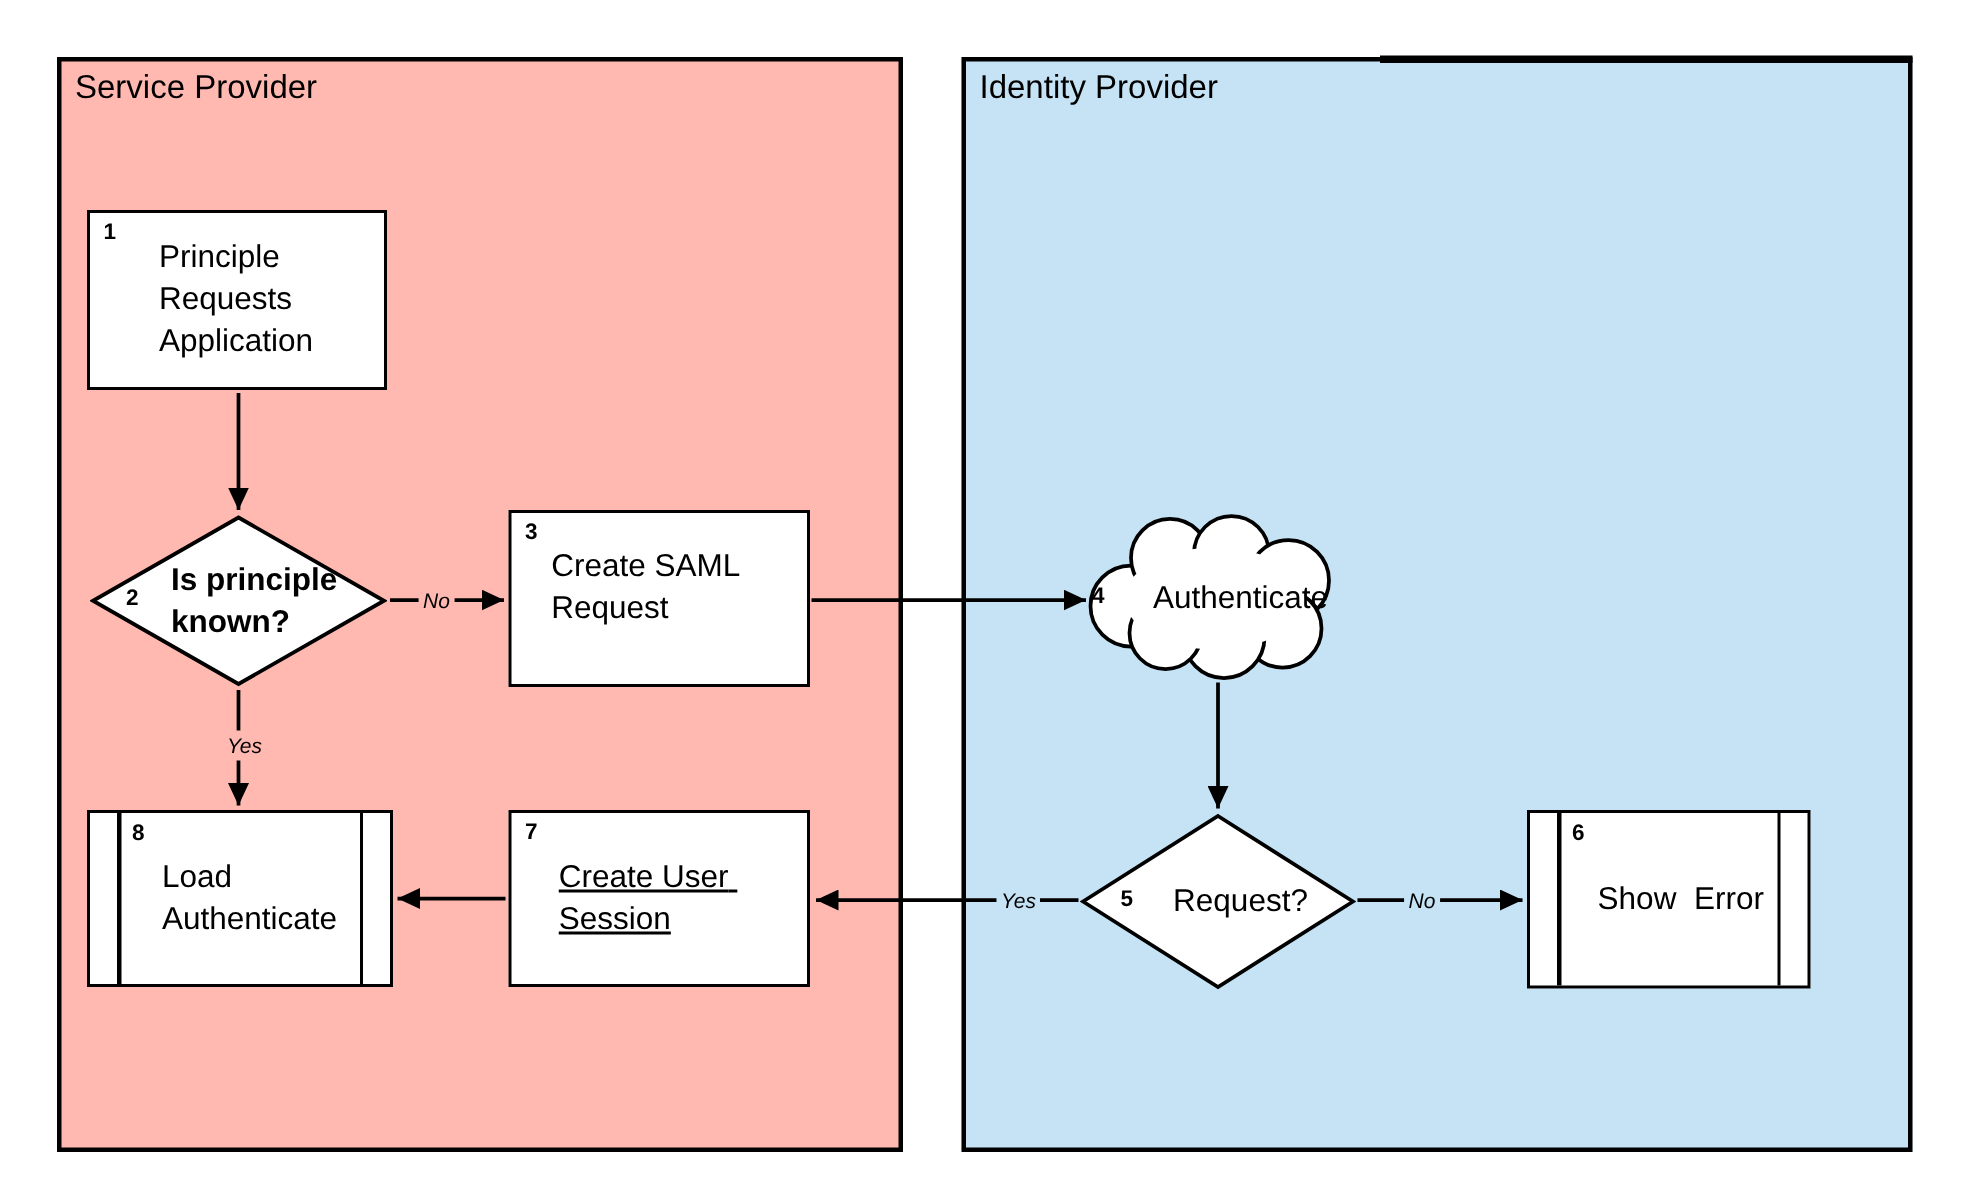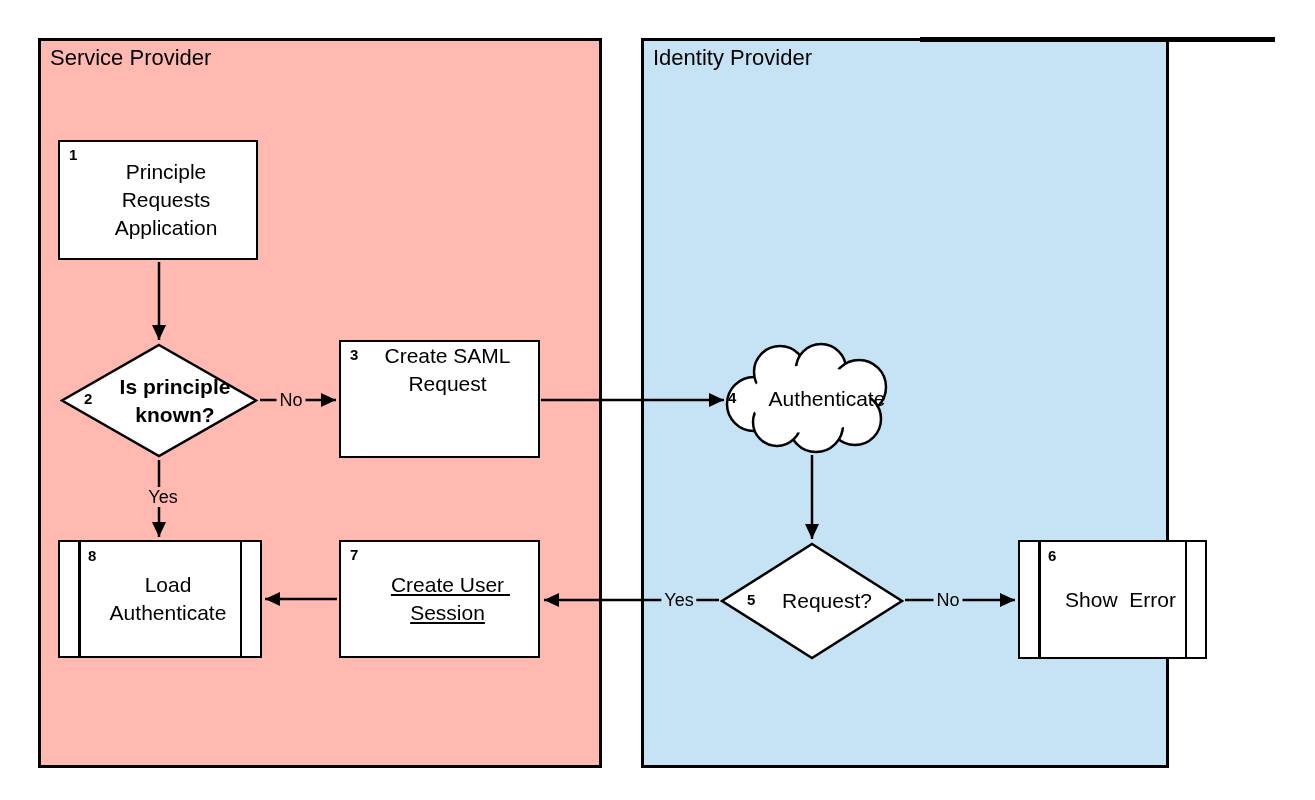--- a/index.html
+++ b/index.html
@@ -7,40 +7,40 @@
     position:relative;width:1315px;height:800px;background:#ffffff;
     font-family:"Liberation Sans",sans-serif;color:#000;overflow:hidden;
   }
   
   .lane{position:absolute;border:3px solid #000;box-sizing:border-box;z-index:0;}
   .lane-title{
     position:absolute;top:3px;left:9px;font-size:22px;line-height:28px;
     color:#000;white-space:nowrap;text-align:right;
   }
   #lane-service{left:38px;top:38px;width:564px;height:730px;background:#ffb9b1;}
-  #lane-identity{left:641px;top:38px;width:528px;height:730px;background:#c5e3f4;}
+  #lane-identity{left:641px;top:38px;width:634px;height:730px;background:#c5e3f4;}
   #lane-top-accent{position:absolute;left:920px;top:37px;width:355px;height:5px;background:#000;z-index:1;}
   
   #edges{position:absolute;left:0;top:0;width:1315px;height:800px;z-index:2;pointer-events:none;}
   #edges path{stroke:#000;stroke-width:2.5;fill:none;}
   
   .node{position:absolute;box-sizing:border-box;z-index:3;}
   .proc{background:#ffffff;border:2.5px solid #000;}
-  .node-inner{position:absolute;inset:0;display:flex;align-items:center;justify-content:center;text-align:center;margin-left:16px;}
+  .node-inner{position:absolute;inset:0;display:flex;align-items:center;justify-content:center;text-align:left;margin-left:16px;}
   .node-label{font-size:21px;line-height:28px;white-space:pre-wrap;}
   .node-number{position:absolute;font-size:15px;font-weight:bold;line-height:16px;}
   .corner-num{top:5px;left:9px;}
   .predef-bar{position:absolute;top:0;bottom:0;width:2.5px;background:#000;}
   .bar-left{left:18px;}
   .bar-right{right:18px;}
   .shape-svg{position:absolute;inset:0;width:100%;height:100%;}
   
   .edge-label{
-    position:absolute;z-index:4;font-size:18px;line-height:20px;
-    padding:0 3px;transform:translate(-50%,-50%);white-space:nowrap;
+    position:absolute;z-index:4;font-size:14px;line-height:20px;
+    padding:0 3px;transform:translate(-50%,-50%);white-space:nowrap;font-style:italic;
   }
   .on-pink{background:#ffb9b1;}
   .on-blue{background:#c5e3f4;}
 </style>
 </head>
 <body>
 
 <div id="canvas">
 
   <div class="lane" id="lane-service">
@@ -79,21 +79,21 @@
       <polygon points="99,2 196,57.5 99,113 2,57.5" fill="#ffffff" stroke="#000" stroke-width="2.5"></polygon>
     </svg>
     <span class="node-number" style="left:24px;top:48px;">2</span>
     <div class="node-inner" style="padding-left:16px;font-weight:bold;">
         <span class="node-label" style="width:122px;">Is principle known?</span>
       </div>
   </div>
 
   <div class="node proc" style="left:339px;top:340px;width:201px;height:118px;">
     <span class="node-number corner-num">3</span>
-    <div class="node-inner" style="align-items:flex-start;">
+    <div class="node-inner" style="align-items:flex-start;padding-top:22px;">
         <span class="node-label" style="width:160px;">Create SAML Request</span>
       </div>
   </div>
 
   <div class="node" style="left:720px;top:342px;width:180px;height:113px;">
     <svg class="shape-svg" viewBox="0 0 180 113" preserveAspectRatio="none">
       <g fill="#ffffff" stroke="#000" stroke-width="2.5">
         <circle cx="34" cy="62" r="27"></circle>
         <circle cx="60" cy="30" r="26"></circle>
         <circle cx="101" cy="27" r="25"></circle>

